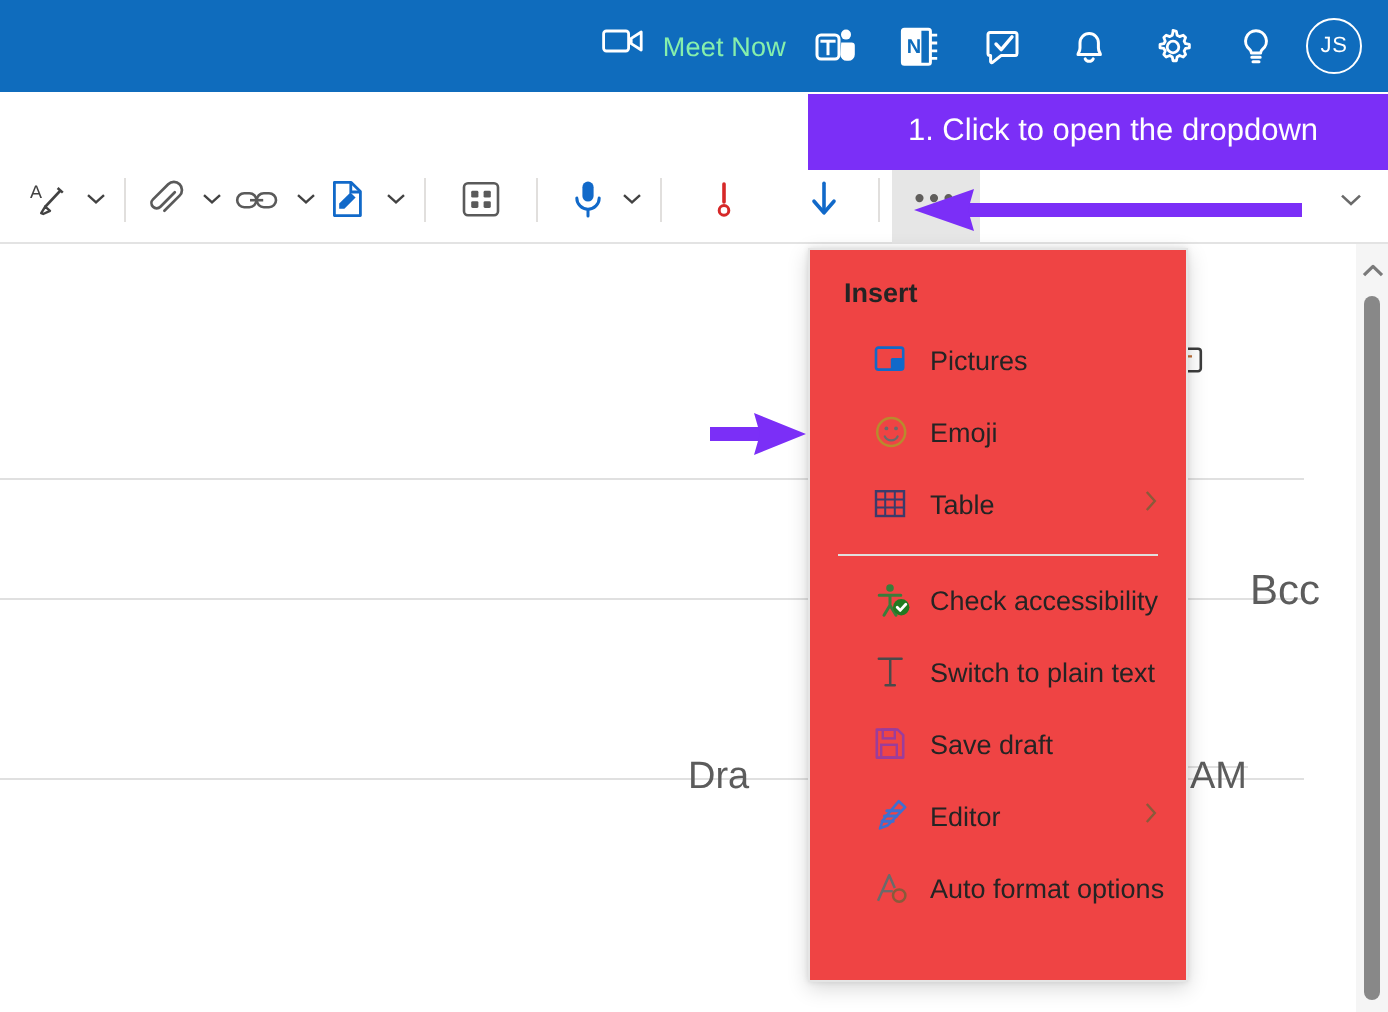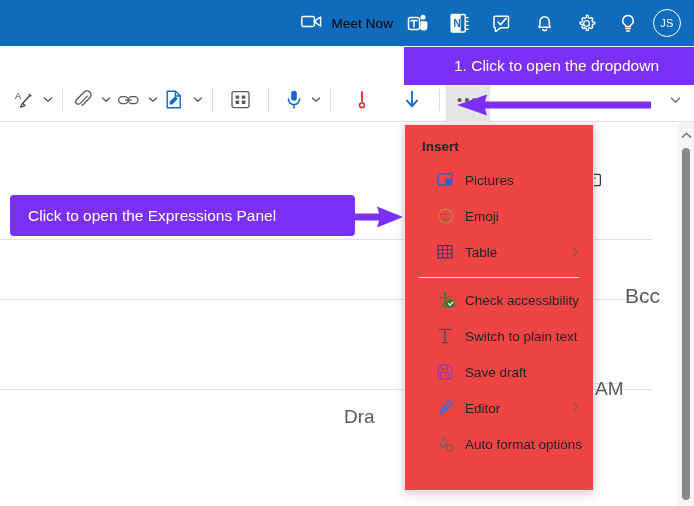--- a/index.html
+++ b/index.html
@@ -15,21 +15,21 @@
   .header {
     position: absolute; left: 0; top: 0; width: 694px; height: 46px;
     background: #0f6cbd;
     display: flex; align-items: center; justify-content: flex-end;
   }
   .hdr-item {
     display: flex; align-items: center; justify-content: center;
     height: 46px; color: #ffffff;
   }
   .hdr-meet { gap: 9px; padding: 0 4px 0 0; }
-  .meet-label { font-size: 13.5px; letter-spacing: .1px; color: #000000; white-space: nowrap; }
+  .meet-label { font-size: 13.5px; letter-spacing: .1px; color: #86efac; white-space: nowrap; }
   .hdr-icon { width: 42px; }
   .hdr-icon svg { display: block; }
   .avatar {
     width: 28px; height: 28px; border-radius: 50%;
     border: 1.4px solid #ffffff;
     display: flex; align-items: center; justify-content: center;
     font-size: 11px; color: #fff; margin-right: 13px; margin-left: 4px;
     letter-spacing: .3px;
   }
 
@@ -65,21 +65,21 @@
   .row-1 { top: 0;   height: 118px; }
   .row-2 { top: 118px; height: 60px; }
   .row-3 { top: 178px; height: 90px; }
   .row-4 { top: 268px; height: 116px; border-bottom: none; }
   .bcc-text {
     position: absolute; right: 34px; top: 284px;
     font-size: 21px; color: #5c5c5c;
   }
   .draft-text {
     position: absolute; left: 344px; top: 378px;
-    font-size: 19px; color: #5c5c5c; white-space: nowrap; margin-top: 28px;
+    font-size: 19px; color: #5c5c5c; white-space: nowrap;
   }
   .draft-am {
     position: absolute; left: 595px; top: 378px;
     font-size: 19px; color: #5c5c5c; white-space: nowrap;
   }
   .ghost-icon { position: absolute; left: 583px; top: 172px; }
   .inner-divider {
     position: absolute; background: #e0e0e0; height: 1px;
   }
 
@@ -453,23 +453,20 @@
     <span>1. Click to open the dropdown</span>
   </div>
 
   <div class="arrow-top-wrap">
     <svg width="200" height="24" viewBox="0 0 200 24">
       <path d="M196 12 H28" stroke="#7b2ff7" stroke-width="7" stroke-linecap="butt"></path>
       <path d="M2 12 L32 1.5 L29 12 L32 22.5 Z" fill="#7b2ff7"></path>
     </svg>
   </div>
 
-  <div class="callout callout-left">
-    <span>Click to open the Expressions Panel</span>
-  </div>
 
   <div class="arrow-left-wrap">
     <svg width="50" height="24" viewBox="0 0 50 24">
       <path d="M0 12 H32" stroke="#7b2ff7" stroke-width="7" stroke-linecap="butt"></path>
       <path d="M48 12 L22 1.5 L25 12 L22 22.5 Z" fill="#7b2ff7"></path>
     </svg>
   </div>
 
 </div>
 

